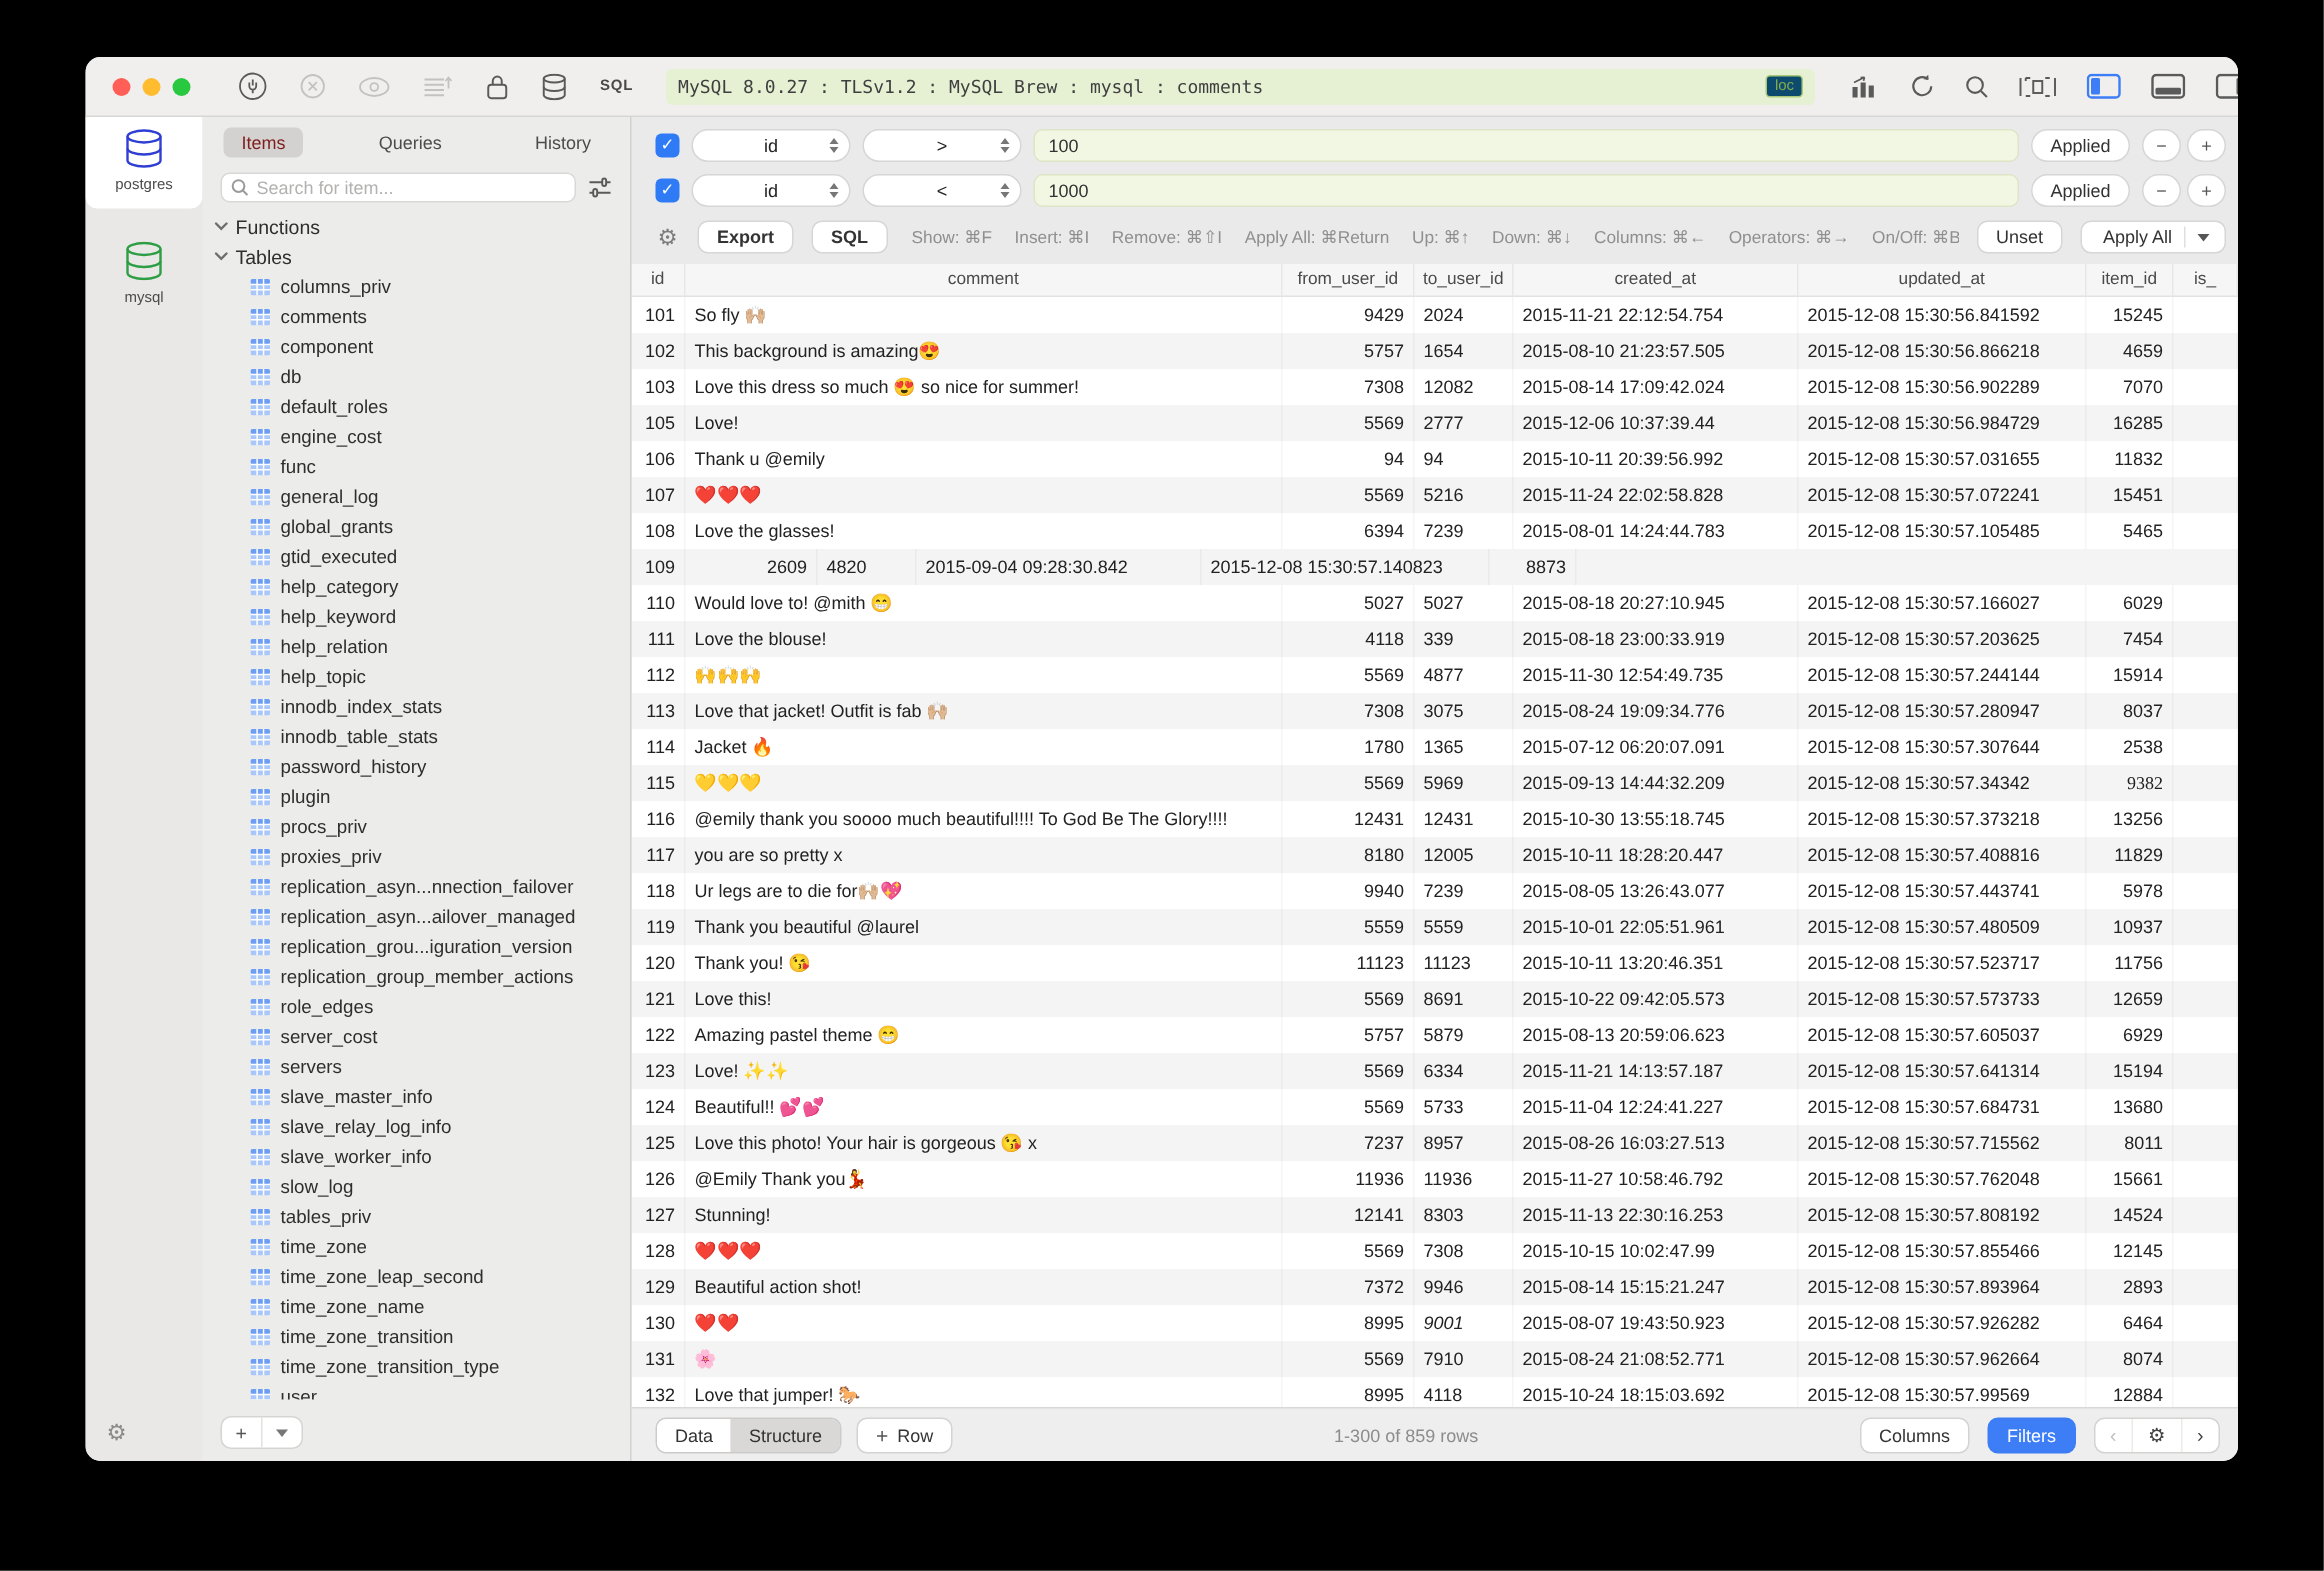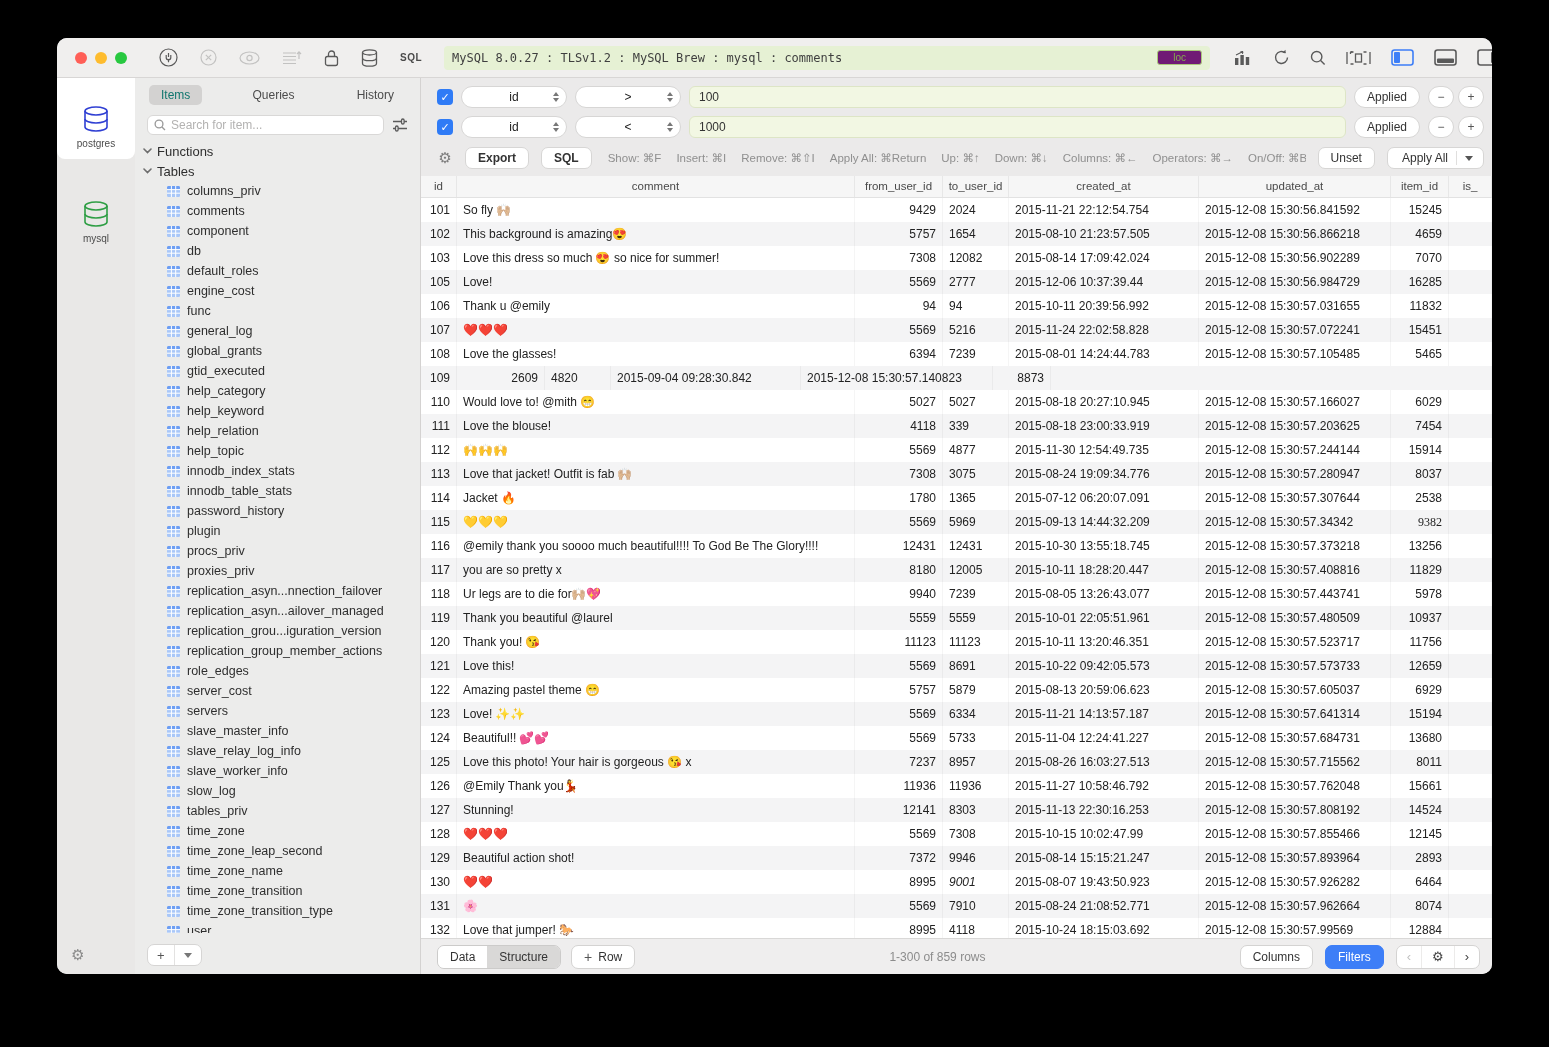--- a/index.html
+++ b/index.html
@@ -8,39 +8,39 @@
 
   
   .titlebar { height:40px; background:#f0efee; border-bottom:1px solid #d8d6d5; display:flex; align-items:center; padding:0 10px; }
   .lights { display:flex; gap:8px; margin-left:8px; }
   .light { width:12px; height:12px; border-radius:50%; }
   .tb-icons { display:flex; align-items:center; gap:22px; margin-left:32px; color:#5a5a5a; }
   .tb-icons .dim { opacity:.38; }
   .sql-label { font-size:10px; font-weight:bold; letter-spacing:.5px; color:#4a4a4a; }
   .title-field { margin-left:22px; flex:0 0 766px; height:24px; background:#e6f1d4; border-radius:4px; display:flex; align-items:center; padding:0 8px; }
   .title-text { font-family:"DejaVu Sans Mono","Liberation Mono",monospace; font-size:12px; color:#3f3f3f; flex:1; white-space:nowrap; overflow:hidden; }
-  .loc-badge { font-size:10px; color:#84ab4e; border:1px solid #a9c87a; border-radius:3px; padding:1px 15px; background:#701a75; }
+  .loc-badge { font-size:10px; color:#84ab4e; border:1px solid #a9c87a; border-radius:3px; padding:1px 5px; background:#0c4a6e; }
   .tb-right { display:flex; align-items:center; gap:20px; margin-left:24px; color:#5a5a5a; }
 
   
   .content { position:absolute; top:40px; left:0; right:0; bottom:0; display:flex; }
 
   
   .rail { width:78px; position:relative; background:#e9e8e7; flex:none; }
-  .conn-tile { width:78px; padding:28px 0 10px; text-align:center; }
+  .conn-tile { width:78px; padding:8px 0 10px; text-align:center; }
   .conn-tile.selected { background:#fff; border-radius:0 0 8px 8px; }
   .conn-name { font-size:10px; color:#4c4c4c; margin-top:6px; }
   .conn-tile + .conn-tile { margin-top:14px; }
   .rail-gear { position:absolute; left:14px; bottom:10px; font-size:15px; color:#8b8b8b; }
 
   
   .sidebar { width:286px; flex:none; position:relative; background:#ececeb; border-right:1px solid #d4d2d1; padding-top:7px; }
   .side-tabs { display:flex; align-items:center; padding:0 14px; justify-content:space-between; }
   .side-tab { font-size:12px; color:#4c4c4c; padding:3px 12px; border-radius:5px; }
-  .side-tab.active { background:#d3d2d1; color:#0f766e; }
+  .side-tab.active { background:#d3d2d1; color:#7f1d1d; }
   .search-row { display:flex; align-items:center; gap:8px; margin:10px 12px 6px; }
   .search-box { flex:1; height:20px; background:#fff; border:1px solid #d9d8d7; border-radius:6px; display:flex; align-items:center; padding:0 6px; gap:5px; }
   .search-box input { border:none; outline:none; flex:1; font-size:12px; color:#333; background:transparent; font-family:inherit; }
   .search-box input::placeholder { color:#b3b2b1; }
   .tree { margin-top:6px; padding-left:8px; overflow:hidden; height:792px; }
   .tree-group { display:flex; align-items:center; gap:5px; height:20px; font-size:13px; color:#2e2e2e; }
   .tree-item { display:flex; align-items:center; gap:7px; height:20px; padding-left:24px; font-size:12.5px; color:#2e2e2e; white-space:nowrap; }
   .side-bottom { position:absolute; left:12px; bottom:8px; display:flex; align-items:center; background:#fff; border:1px solid #d6d5d4; border-radius:7px; height:22px; overflow:hidden; }
   .side-bottom .seg { padding:0 9px; font-size:13px; color:#555; display:flex; align-items:center; height:100%; }
   .side-bottom .seg + .seg { border-left:1px solid #e3e2e1; }

